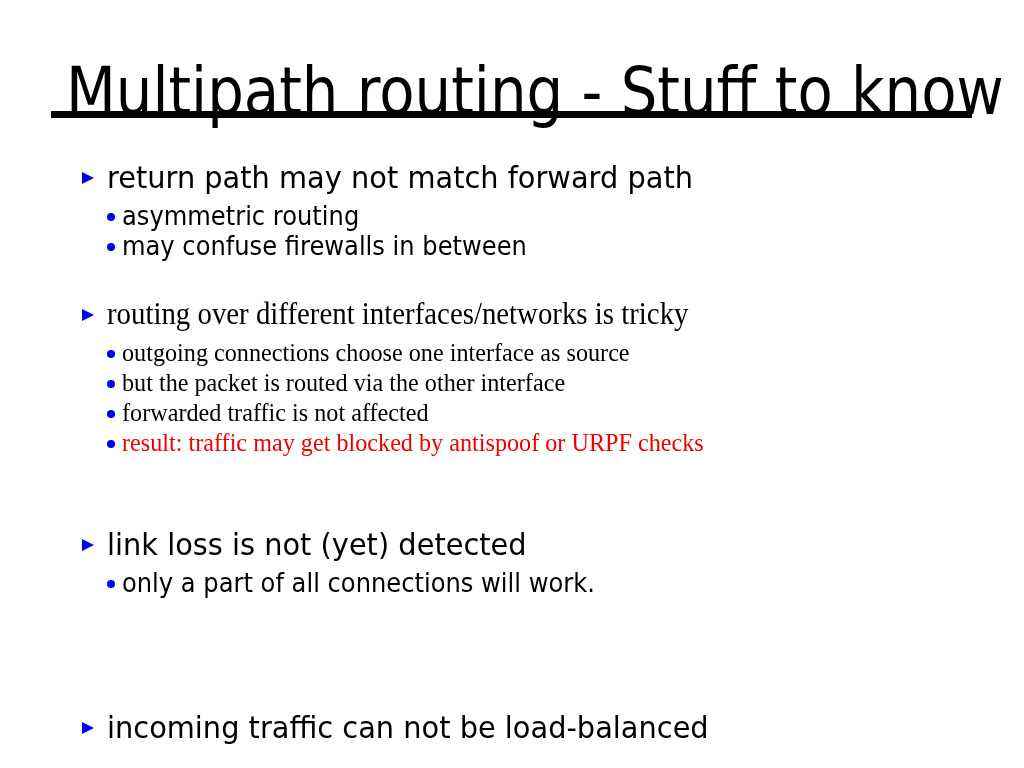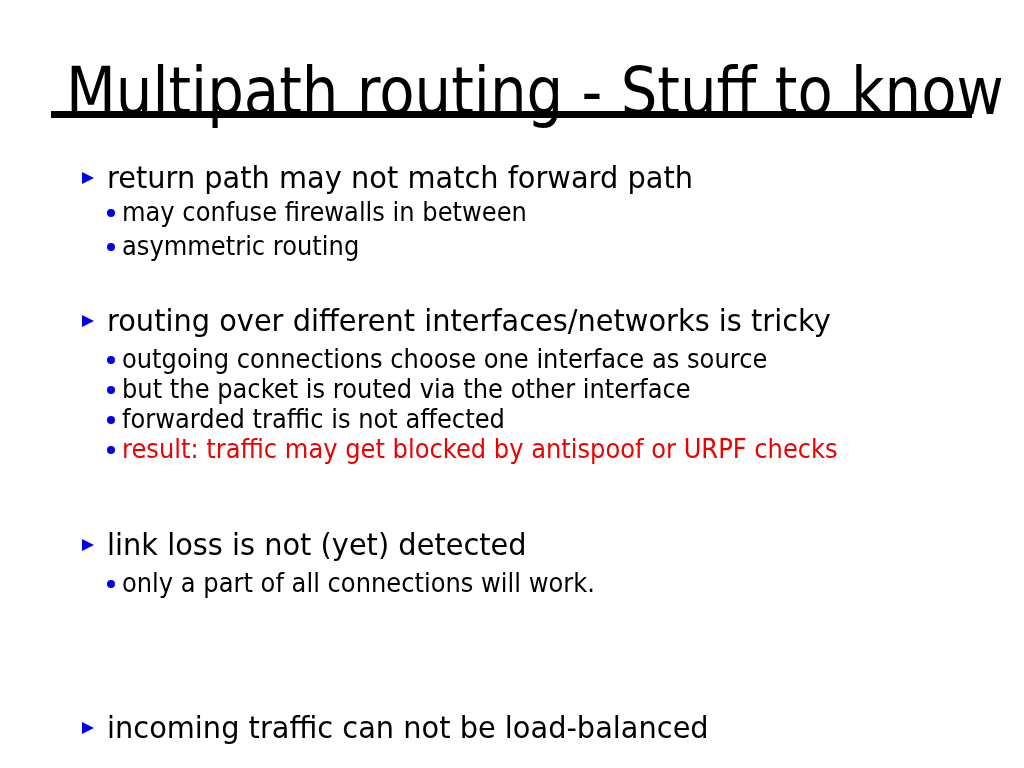--- a/index.html
+++ b/index.html
@@ -38,21 +38,21 @@
     width: 921px;
     height: 7px;
     background: #000000;
   }
   .group {
     position: absolute;
     left: 80px;
     width: 944px;
   }
   #g1 { top: 157px; }
-  #g2 { top: 300px; }
+  #g2 { top: 294px; font-family: Liberation Serif, serif; }
   #g3 { top: 524px; }
   #g4 { top: 674px; margin-top: 33px; }
   .main-row {
     display: flex;
     align-items: center;
     height: 40px;
     font-size: 31px;
   }
   .tri {
     flex: 0 0 auto;
@@ -96,27 +96,27 @@
     <span class="condensed">Multipath routing - Stuff to know</span>
   </div>
 
   <div class="rule"></div>
 
   <div class="group" id="g1">
     <div class="main-row">
       <span class="tri"></span>
       <span class="t">return path may not match forward path</span>
     </div>
+    <div class="sub-row first">
+      <span class="dot"></span>
+      <span class="t">asymmetric routing</span>
+    </div>
     <div class="sub-row">
       <span class="dot"></span>
       <span class="t">may confuse firewalls in between</span>
-    </div>
-    <div class="sub-row first">
-      <span class="dot"></span>
-      <span class="t">asymmetric routing</span>
     </div>
   </div>
 
   <div class="group" id="g2">
     <div class="main-row">
       <span class="tri"></span>
       <span class="t">routing over different interfaces/networks is tricky</span>
     </div>
     <div class="sub-row first">
       <span class="dot"></span>

